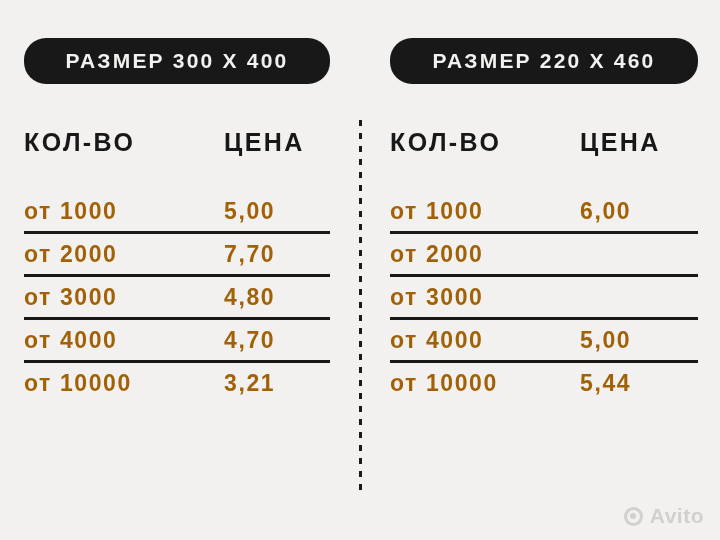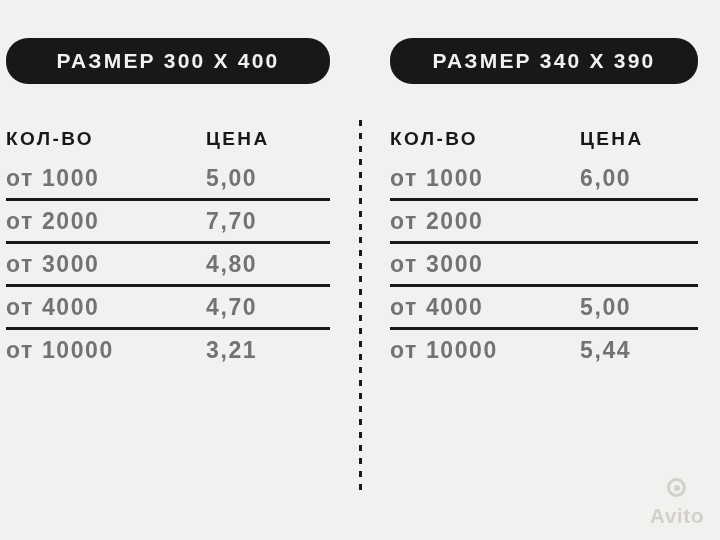--- a/index.html
+++ b/index.html
@@ -28,21 +28,21 @@
     top: 0;
     width: 720px;
     height: 540px;
   }
   .col {
     width: 360px;
     box-sizing: border-box;
     position: relative;
   }
   .col-left {
-    padding: 38px 30px 0 6px;
+    padding: 38px 30px 0 24px;
   }
   .col-right {
     padding: 38px 22px 0 30px;
   }
   
   .divider {
     position: absolute;
     left: 359px;
     top: 120px;
     width: 3px;
@@ -64,39 +64,39 @@
     letter-spacing: 2.2px;
     white-space: nowrap;
   }
   .table {
     margin-top: 44px;
   }
   .head-row {
     display: flex;
     align-items: flex-start;
     font-weight: bold;
-    font-size: 19px;
+    font-size: 25px;
     letter-spacing: 2.4px;
     color: #181818;
-    margin-bottom: 8px;
+    margin-bottom: 34px;
   }
   .head-qty {
     width: 200px;
   }
   .head-price {
     flex: 1;
     text-align: left;
   }
   .row {
     display: flex;
     align-items: center;
     font-weight: bold;
     font-size: 23px;
     letter-spacing: 1.6px;
-    color: #737373;
+    color: #a16207;
     height: 40px;
     border-bottom: 3px solid #181818;
   }
   .row.last {
     border-bottom: none;
   }
   .qty {
     width: 200px;
     white-space: nowrap;
   }
@@ -112,21 +112,20 @@
     right: 16px;
     bottom: 12px;
     display: flex;
     align-items: center;
     gap: 7px;
     color: #d2d0cc;
     font-weight: bold;
     font-size: 21px;
     letter-spacing: 0.5px;
     user-select: none;
-    flex-direction: column;
   }
   .wm-mark {
     display: inline-block;
     width: 19px;
     height: 19px;
     border: 3px solid #d2d0cc;
     border-radius: 50%;
     position: relative;
     box-sizing: border-box;
   }
@@ -172,21 +171,21 @@
           <div class="price">4,70</div>
         </div>
         <div class="row last">
           <div class="qty">от 10000</div>
           <div class="price">3,21</div>
         </div>
       </div>
     </div>
 
     <div class="col col-right">
-      <div class="badge">РАЗМЕР 340 Х 390</div>
+      <div class="badge">РАЗМЕР 220 Х 460</div>
       <div class="table">
         <div class="head-row">
           <div class="head-qty">КОЛ-ВО</div>
           <div class="head-price">ЦЕНА</div>
         </div>
         <div class="row">
           <div class="qty">от 1000</div>
           <div class="price">6,00</div>
         </div>
         <div class="row">

